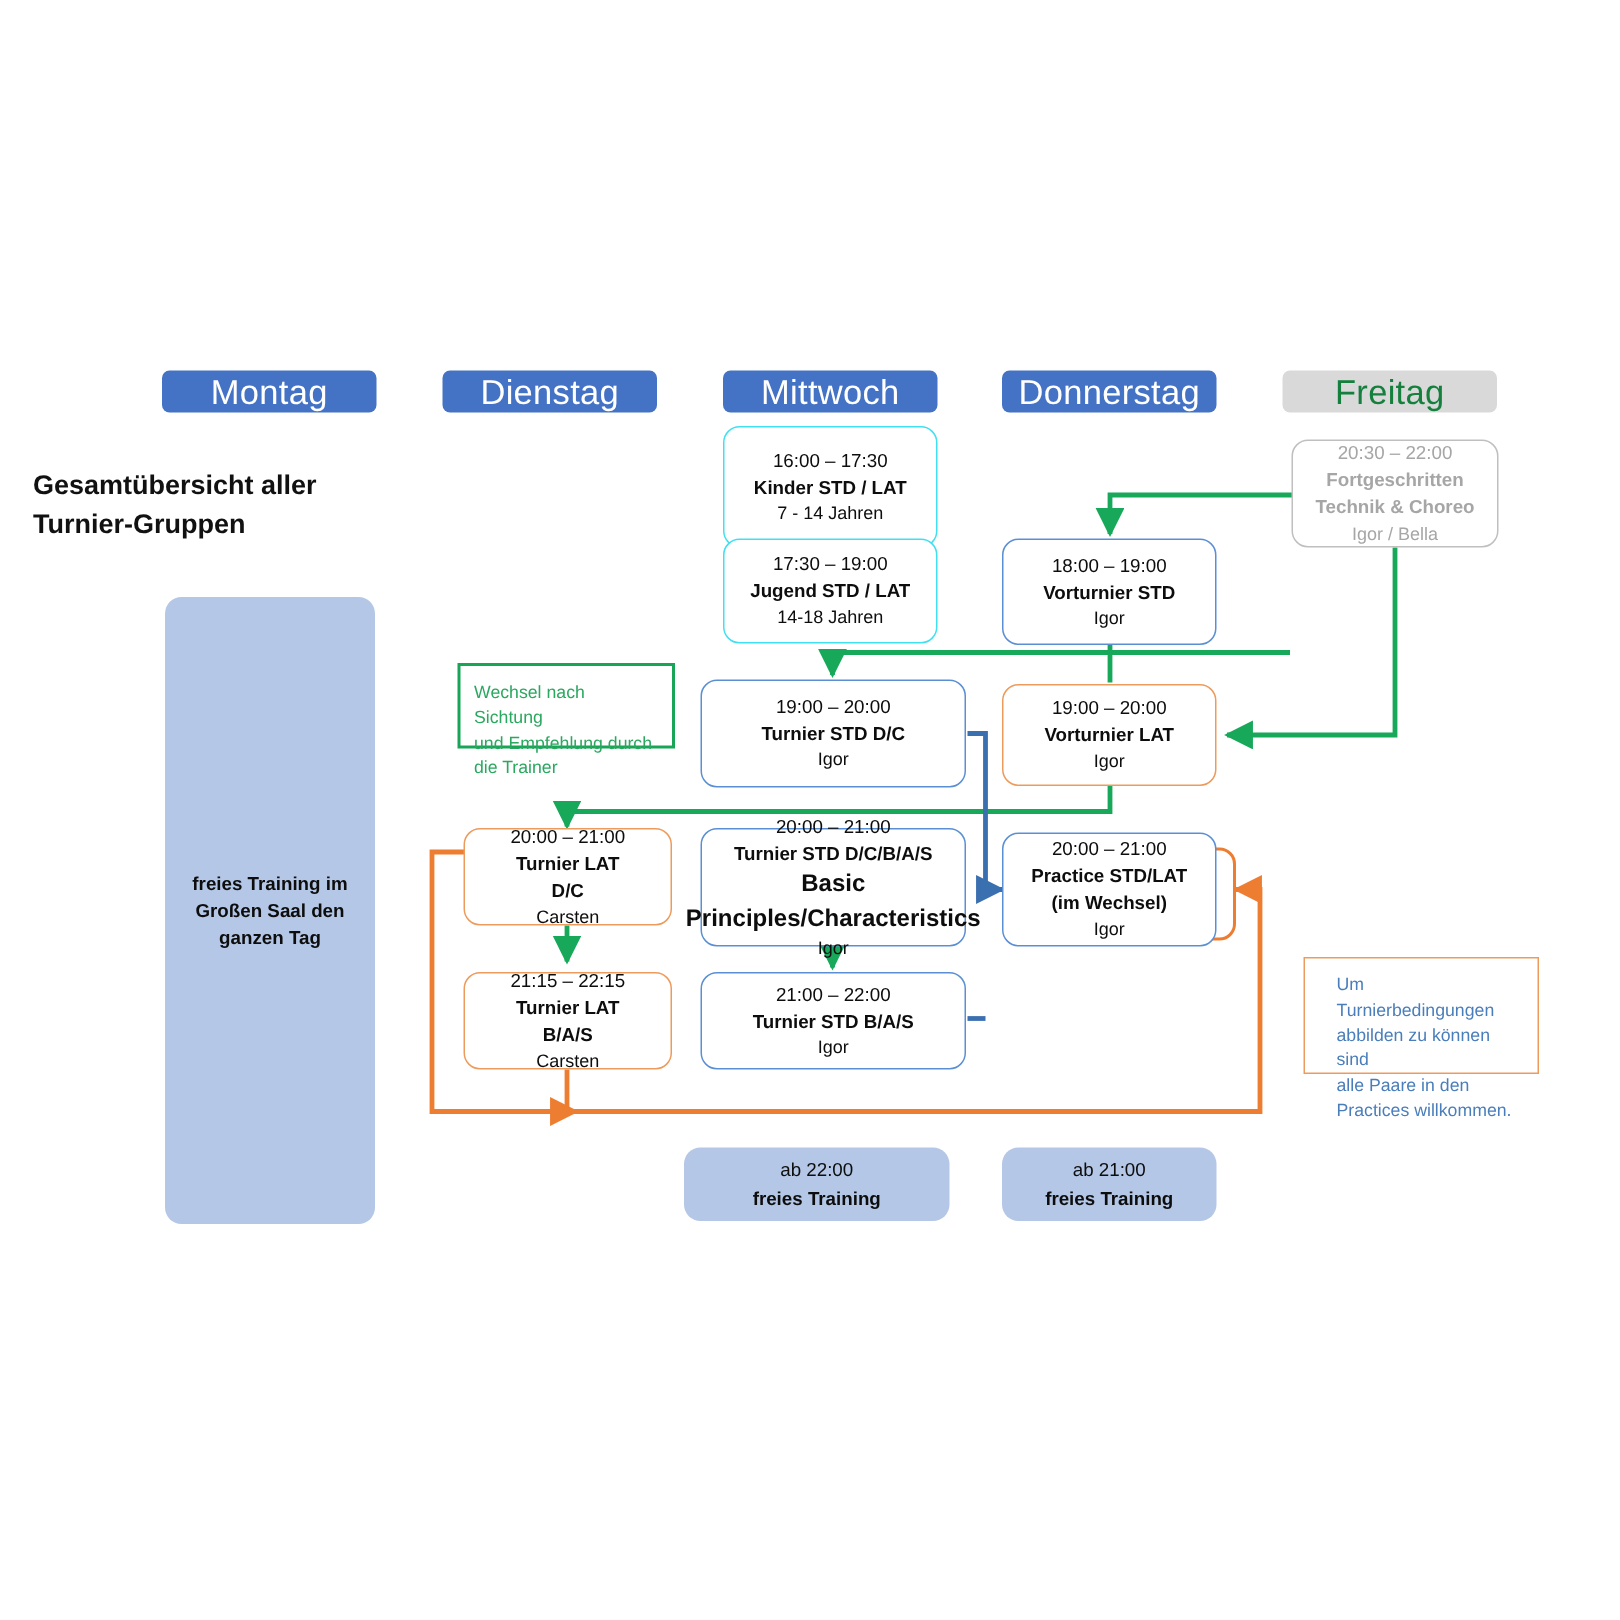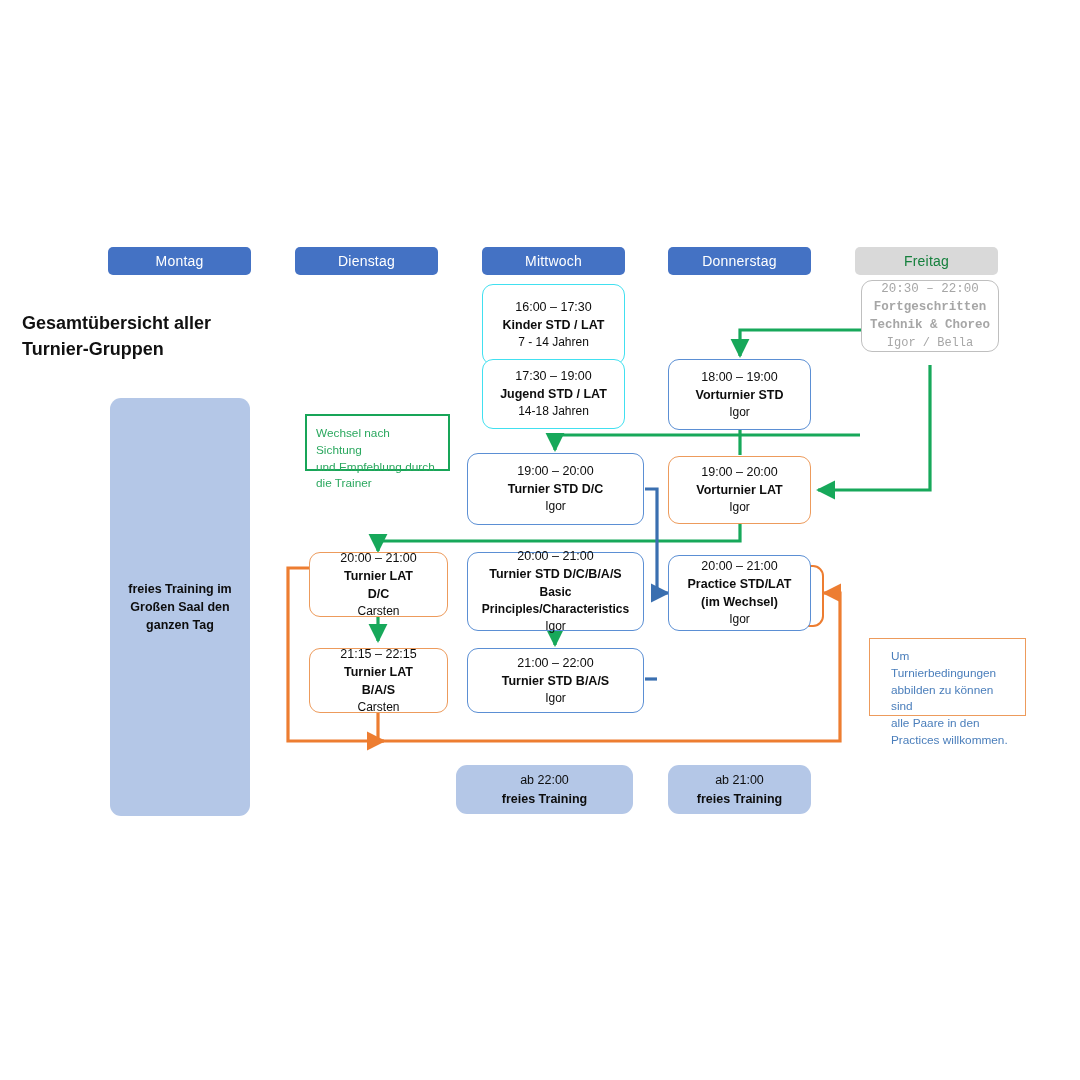--- a/index.html
+++ b/index.html
@@ -7,21 +7,21 @@
     width:1080px;height:1080px;
     background:#ffffff;
     font-family:"Liberation Sans", sans-serif;
     overflow:hidden;
   }
   #stage{position:relative;width:1080px;height:1080px;}
   svg#wires{position:absolute;left:0;top:0;width:1080px;height:1080px;pointer-events:none;}
 
   .dayhead{
     position:absolute;height:28px;width:143px;border-radius:5px;
-    background:#4472C4;color:#ffffff;font-size:14px;
+    background:#4472C4;color:#ffffff;font-size:23px;
     display:flex;align-items:center;justify-content:center;letter-spacing:.2px;
   }
   .dayhead.muted{background:#D9D9D9;color:#15803d;}
 
   .title{
     position:absolute;left:22px;top:310px;width:250px;
     font-size:18px;font-weight:bold;color:#111111;line-height:1.45;
   }
 
   .card{
@@ -120,21 +120,21 @@
     <div>Gesamtübersicht aller</div>
     <div>Turnier-Gruppen</div>
   </div>
 
   <div class="card fill" style="left:110px;top:398px;width:140px;height:418px;">
     <div class="t2">freies Training im</div>
     <div class="t2">Großen Saal den</div>
     <div class="t2">ganzen Tag</div>
   </div>
 
-  <div class="note green" style="left:305px;top:414px;width:145px;height:57px;">
+  <div class="note green" style="left:305px;top:442px;width:145px;height:57px;">
     <div>
       <div>Wechsel nach Sichtung</div>
       <div>und Empfehlung durch</div>
       <div>die Trainer</div>
     </div>
   </div>
 
   <div class="note orangeborder" style="left:869px;top:638px;width:157px;height:78px;padding-left:21px;">
     <div>
       <div>Um Turnierbedingungen</div>
@@ -158,21 +158,21 @@
 
   <div class="card blue" style="left:467px;top:453px;width:177px;height:72px;">
     <div class="t1">19:00 – 20:00</div>
     <div class="t2">Turnier STD D/C</div>
     <div class="t3">Igor</div>
   </div>
 
   <div class="card blue" style="left:467px;top:552px;width:177px;height:79px;">
     <div class="t1">20:00 – 21:00</div>
     <div class="t2">Turnier STD D/C/B/A/S</div>
-    <div class="t2" style="font-size:12px;">Basic Principles/Characteristics</div>
+    <div class="t2" style="font-size:16px;">Basic Principles/Characteristics</div>
     <div class="t3">Igor</div>
   </div>
 
   <div class="card blue" style="left:467px;top:648px;width:177px;height:65px;">
     <div class="t1">21:00 – 22:00</div>
     <div class="t2">Turnier STD B/A/S</div>
     <div class="t3">Igor</div>
   </div>
 
   <div class="card fill" style="left:456px;top:765px;width:177px;height:49px;">
@@ -213,20 +213,20 @@
     <div class="t2">Practice STD/LAT</div>
     <div class="t2">(im Wechsel)</div>
     <div class="t3">Igor</div>
   </div>
 
   <div class="card fill" style="left:668px;top:765px;width:143px;height:49px;">
     <div class="t1">ab 21:00</div>
     <div class="t2">freies Training</div>
   </div>
 
-  <div class="card grey" style="left:861px;top:280px;width:138px;height:72px;font-family:Liberation Mono, monospace;">
+  <div class="card grey" style="left:861px;top:293px;width:138px;height:72px;">
     <div class="t1">20:30 – 22:00</div>
     <div class="t2">Fortgeschritten</div>
     <div class="t2">Technik &amp; Choreo</div>
     <div class="t3">Igor / Bella</div>
   </div>
 
 </div>
 
 </body></html>

